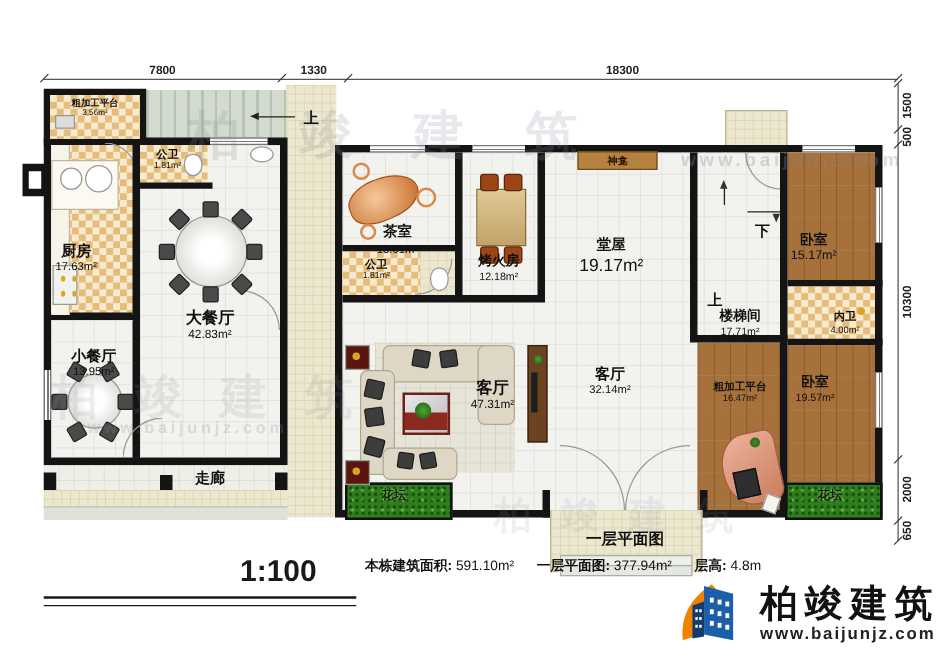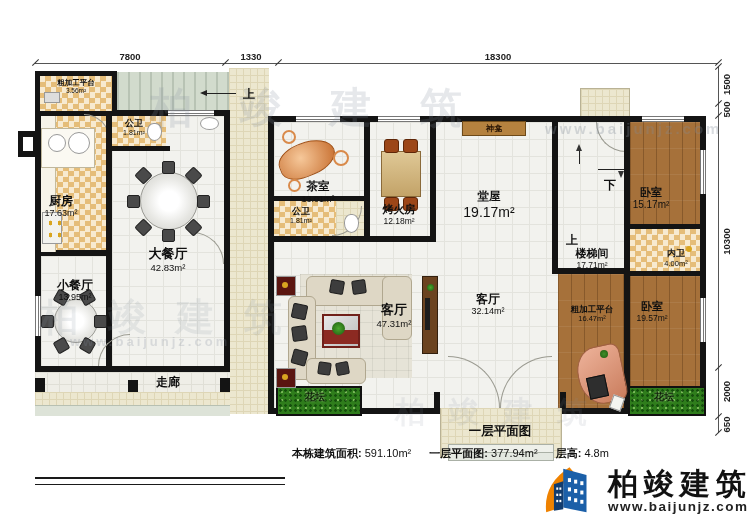--- a/index.html
+++ b/index.html
@@ -319,20 +319,21 @@
   <div class="a dim" style="left:704px;top:236px;width:44px;transform:rotate(-90deg)">10300</div>
   <div class="a dim" style="left:704px;top:386px;width:44px;transform:rotate(-90deg)">2000</div>
   <div class="a dim" style="left:704px;top:419px;width:44px;transform:rotate(-90deg)">650</div>
 
   <div class="a wm" style="left:150px;top:80px;font-size:42px;letter-spacing:48px">柏竣建筑</div>
   <div class="a wmsite" style="left:545px;top:120px;font-size:15px">www.baijunjz.com</div>
   <div class="a wm" style="left:40px;top:292px;font-size:38px;letter-spacing:30px;color:rgba(128,140,153,0.15)">柏竣建筑</div>
   <div class="a wmsite" style="left:70px;top:334px;font-size:13px;color:rgba(128,140,153,0.24)">www.baijunjz.com</div>
   <div class="a wm" style="left:395px;top:392px;font-size:30px;letter-spacing:24px;color:rgba(128,140,153,0.13)">柏竣建筑</div>
 
+  <div class="a" style="left:192px;top:444px;font-size:24px;font-weight:bold;color:#1a1a1a;z-index:60">1:100</div>
   <div class="a" style="left:35px;top:477px;width:250px;height:5px;border-top:2px solid #1a1a1a;border-bottom:1px solid #1a1a1a;z-index:60"></div>
 
   <div class="a" style="left:292px;top:444px;width:450px;z-index:60;font-size:11px;line-height:1.65;color:#111">
     <div>
       <span style="font-weight:bold">本栋建筑面积:</span>
       <span>591.10m²</span>
       <span style="display:inline-block;width:12px"></span>
       <span style="font-weight:bold">一层平面图:</span>
       <span>377.94m²</span>
       <span style="display:inline-block;width:12px"></span>

